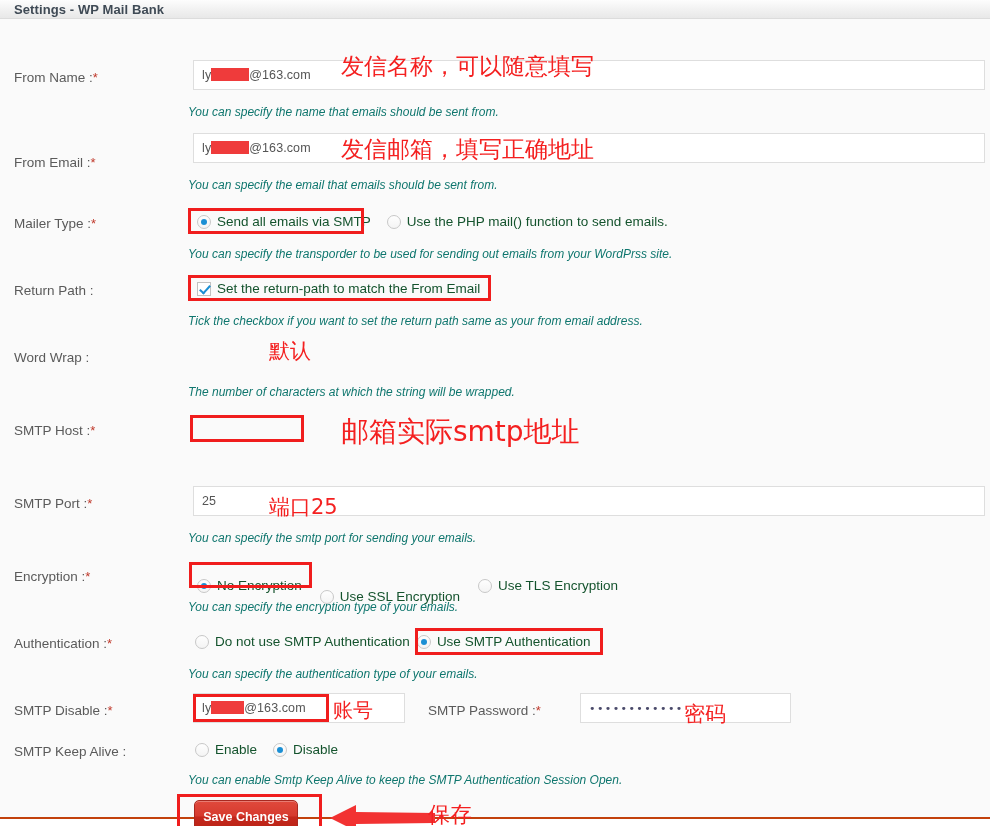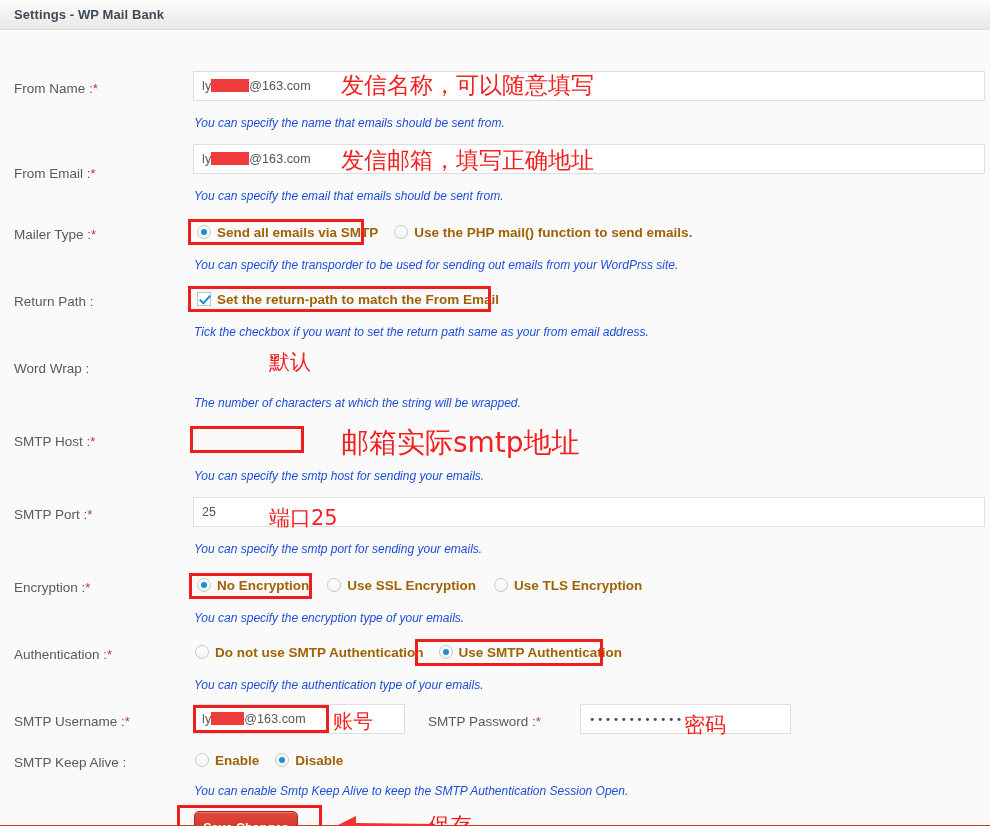--- a/index.html
+++ b/index.html
@@ -10,41 +10,41 @@
   body {
     width: 990px; height: 826px;
     font-family: "Liberation Sans", "DejaVu Sans", sans-serif;
     color: #444;
     overflow: hidden;
     position: relative;
   }
 
   
   .titlebar {
-    height: 30px;
+    height: 19px;
     background: linear-gradient(to bottom, #fdfdfd 0%, #f1f1f1 55%, #e8e8e8 100%);
     border-bottom: 1px solid #dcdcdc;
     display: flex;
     align-items: center;
     padding-left: 14px;
   }
   .titlebar .title {
     font-size: 13px;
     font-weight: bold;
     color: #3f4a55;
     letter-spacing: .1px;
   }
 
   
   .page {
     position: relative;
     width: 990px;
     height: 800px;
     background: #fafafa;
-    border-bottom: 5px solid #c2410c;
+    border-bottom: 2px solid #c2410c;
   }
   .label {
     position: absolute;
     left: 14px;
     font-size: 13.5px;
     color: #5a5a5a;
     white-space: nowrap;
   }
   .label .star {
     color: #c0392b;
@@ -79,38 +79,37 @@
   .pwd-dots {
     font-size: 11px;
     letter-spacing: 1.4px;
     color: #4a4a6a;
     font-family: "DejaVu Sans", sans-serif;
   }
 
   
   .hint {
     position: absolute;
-    left: 194px;
+    left: 188px;
     font-size: 12px;
     font-style: italic;
-    color: #1d4ed8;
+    color: #0f766e;
     font-family: "Liberation Sans", sans-serif;
     white-space: nowrap;
   }
 
   
   .optrow { position: absolute; display: flex; align-items: center; }
   .opt {
     display: flex;
-    align-items: flex-start;
+    align-items: flex-end;
     font-size: 13.5px;
-    color: #a16207;
+    color: #14532d;
     white-space: nowrap;
     margin-right: 16px;
-    font-weight: bold;
   }
   .radio {
     width: 14px; height: 14px;
     border-radius: 50%;
     border: 1px solid #c8c8c8;
     background: linear-gradient(to bottom,#fefefe,#f4f4f4);
     margin-right: 6px;
     position: relative;
     flex: 0 0 auto;
   }
@@ -185,21 +184,21 @@
 </div>
 
 <div class="page">
 
   <div class="label" style="top:51px;">
     <span>From Name :</span><span class="star">*</span>
   </div>
   <div class="field wide" style="top:41px;">
     <span class="mail-txt"><span>ly</span><span class="redact"></span><span>@163.com</span></span>
   </div>
-  <div class="cn" style="top:44px; left:341px; font-size:23px;">发信名称，可以随意填写</div>
+  <div class="cn" style="top:36px; left:341px; font-size:23px;">发信名称，可以随意填写</div>
   <div class="hint" style="top:86px;">You can specify the name that emails should be sent from.</div>
 
   <div class="label" style="top:136px;">
     <span>From Email :</span><span class="star">*</span>
   </div>
   <div class="field wide" style="top:114px;">
     <span class="mail-txt"><span>ly</span><span class="redact"></span><span>@163.com</span></span>
   </div>
   <div class="cn" style="top:119px; left:341px; font-size:23px;">发信邮箱，填写正确地址</div>
   <div class="hint" style="top:159px;">You can specify the email that emails should be sent from.</div>
@@ -236,69 +235,68 @@
     <span>Word Wrap :</span>
   </div>
   <div class="cn" style="top:322px; left:269px; font-size:21px;">默认</div>
   <div class="hint" style="top:366px;">The number of characters at which the string will be wrapped.</div>
 
   <div class="label" style="top:404px;">
     <span>SMTP Host :</span><span class="star">*</span>
   </div>
   <div class="redbox" style="top:396px; left:190px; width:114px; height:27px;"></div>
   <div class="cn" style="top:399px; left:341px; font-size:28px;">邮箱实际smtp地址</div>
-  <div class="hint" style="top:439px;">You can specify the smtp host for sending your emails.</div>
 
   <div class="label" style="top:477px;">
     <span>SMTP Port :</span><span class="star">*</span>
   </div>
   <div class="field wide" style="top:467px;">
     <span>25</span>
   </div>
   <div class="cn" style="top:478px; left:269px; font-size:21px;">端口25</div>
   <div class="hint" style="top:512px;">You can specify the smtp port for sending your emails.</div>
 
   <div class="label" style="top:550px;">
     <span>Encryption :</span><span class="star">*</span>
   </div>
   <div class="optrow" style="top:548px; left:197px;">
     <span class="opt" style="margin-right:18px;">
       <span class="radio checked"></span>
       <span>No Encryption</span>
     </span>
-    <span class="opt" style="margin-right:18px;">
+    <span class="opt" style="margin-right:18px;margin-top:22px;">
       <span class="radio"></span>
       <span>Use SSL Encryption</span>
     </span>
     <span class="opt">
       <span class="radio"></span>
       <span>Use TLS Encryption</span>
     </span>
   </div>
   <div class="redbox" style="top:543px; left:189px; width:123px; height:26px;"></div>
   <div class="hint" style="top:581px;">You can specify the encryption type of your emails.</div>
 
   <div class="label" style="top:617px;">
     <span>Authentication :</span><span class="star">*</span>
   </div>
   <div class="optrow" style="top:615px; left:195px;">
-    <span class="opt" style="margin-right:15px;">
+    <span class="opt" style="margin-right:7px;">
       <span class="radio"></span>
       <span>Do not use SMTP Authentication</span>
     </span>
     <span class="opt">
       <span class="radio checked"></span>
       <span>Use SMTP Authentication</span>
     </span>
   </div>
   <div class="redbox" style="top:609px; left:415px; width:188px; height:27px;"></div>
   <div class="hint" style="top:648px;">You can specify the authentication type of your emails.</div>
 
   <div class="label" style="top:684px;">
-    <span>SMTP Username :</span><span class="star">*</span>
+    <span>SMTP Disable :</span><span class="star">*</span>
   </div>
   <div class="field" style="top:674px; left:193px; width:212px;">
     <span class="mail-txt"><span>ly</span><span class="redact" style="width:33px;"></span><span>@163.com</span></span>
   </div>
   <div class="redbox" style="top:675px; left:193px; width:136px; height:28px;"></div>
   <div class="cn" style="top:681px; left:333px; font-size:20px;">账号</div>
 
   <div class="label" style="top:684px; left:428px;">
     <span>SMTP Password :</span><span class="star">*</span>
   </div>

